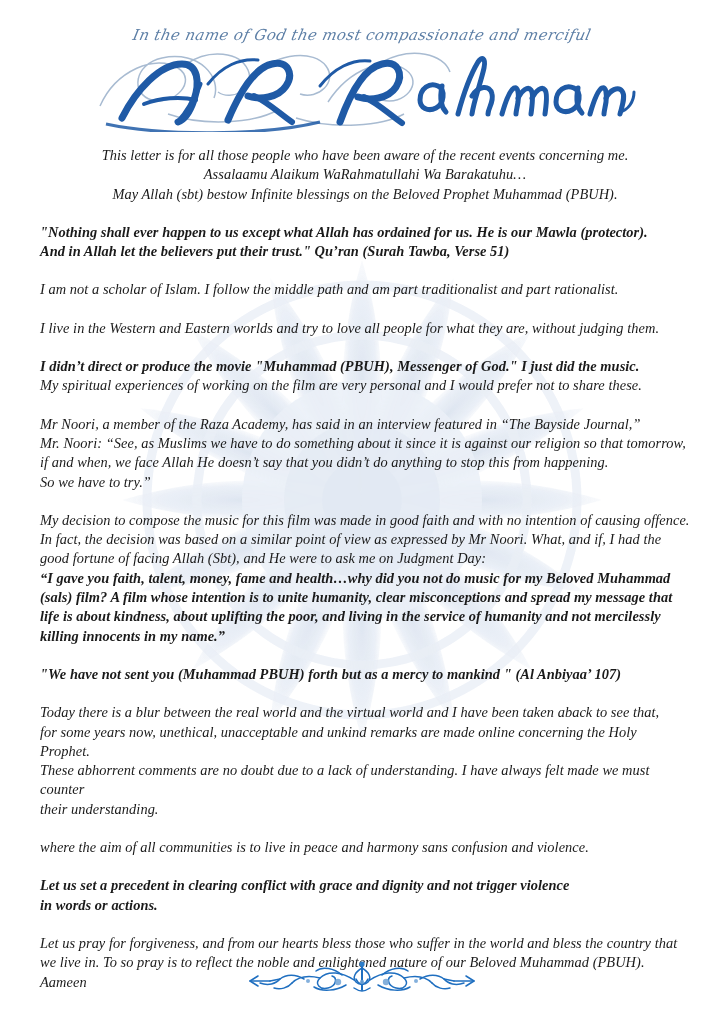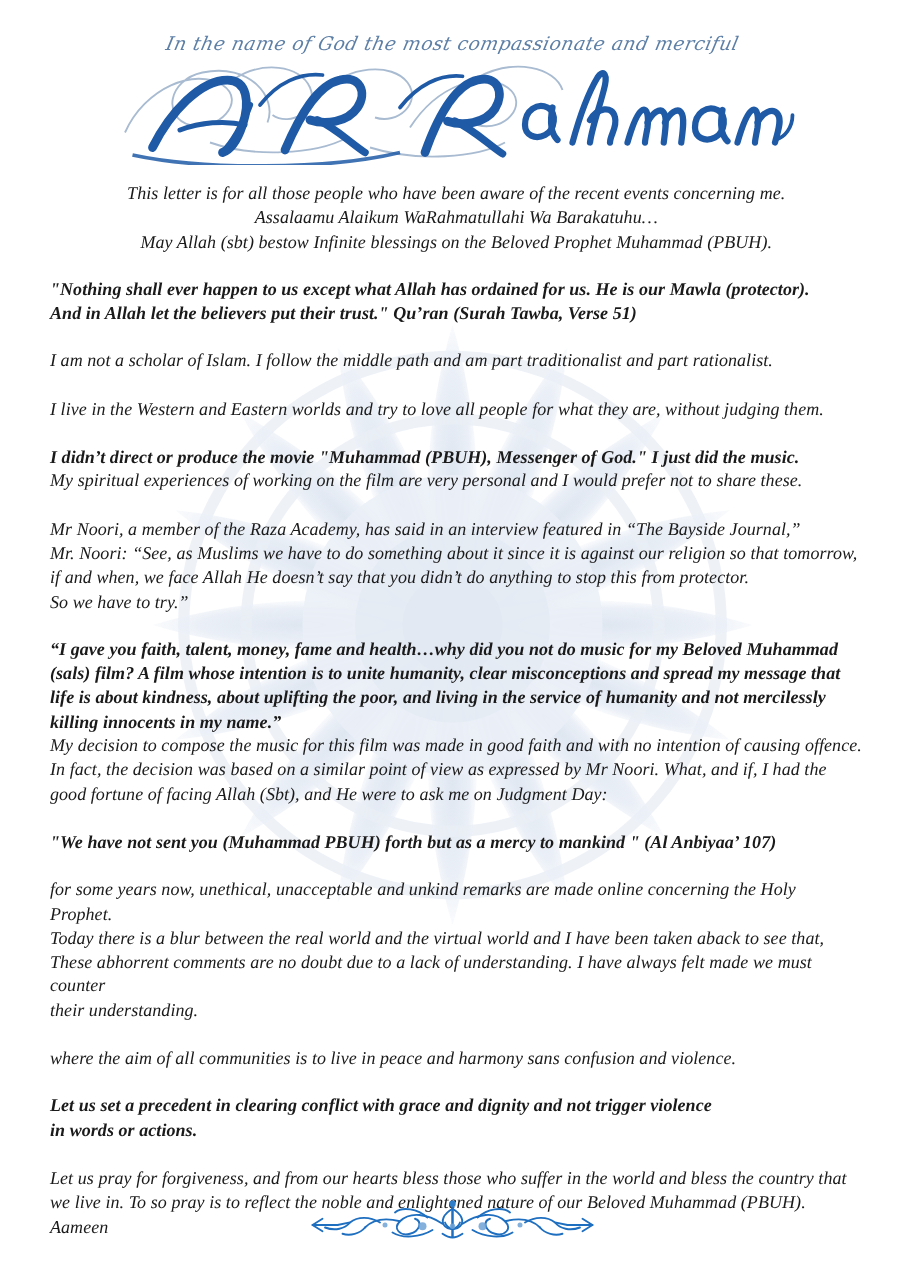--- a/index.html
+++ b/index.html
@@ -224,50 +224,50 @@
     <div>
       <p class="blk"><b>I didn’t direct or produce the movie "Muhammad (PBUH), Messenger of God."</b><span class="reg"> I just did the music.</span></p>
       <p class="blk">My spiritual experiences of working on the film are very personal and I would prefer not to share these.</p>
     </div>
 
     <div class="gap"></div>
 
     <div>
       <p class="blk">Mr Noori, a member of the Raza Academy, has said in an interview featured in “The Bayside Journal,”</p>
       <p class="blk">Mr. Noori:  “See, as Muslims we have to do something about it since it is against our religion so that tomorrow,</p>
-      <p class="blk">if and when, we face Allah He doesn’t say that you didn’t do anything to stop this from protector.</p>
+      <p class="blk">if and when, we face Allah He doesn’t say that you didn’t do anything to stop this from happening.</p>
       <p class="blk">So we have to try.”</p>
     </div>
 
     <div class="gap"></div>
+
+    <div>
+      <p class="blk">My decision to compose the music for this film was made in good faith and with no intention of causing offence.</p>
+      <p class="blk">In fact, the decision was based on a similar point of view as expressed by Mr Noori. What, and if, I had the</p>
+      <p class="blk">good fortune of facing Allah (Sbt), and He were to ask me on Judgment Day:</p>
+    </div>
 
     <div>
       <p class="blk bold">“I gave you faith, talent, money, fame and health…why did you not do music for my Beloved Muhammad</p>
       <p class="blk bold">(sals) film? A film whose intention is to unite humanity, clear misconceptions and spread my message that</p>
       <p class="blk bold">life is about kindness, about uplifting the poor, and living in the service of humanity and not mercilessly</p>
       <p class="blk bold">killing innocents in my name.”</p>
     </div>
 
-    <div>
-      <p class="blk">My decision to compose the music for this film was made in good faith and with no intention of causing offence.</p>
-      <p class="blk">In fact, the decision was based on a similar point of view as expressed by Mr Noori. What, and if, I had the</p>
-      <p class="blk">good fortune of facing Allah (Sbt), and He were to ask me on Judgment Day:</p>
-    </div>
-
     <div class="gap"></div>
 
     <div>
       <p class="blk bold">"We have not sent you (Muhammad PBUH) forth but as a mercy to mankind "  (Al Anbiyaa’ 107)</p>
     </div>
 
     <div class="gap"></div>
 
     <div>
+      <p class="blk">Today there is a blur between the real world and the virtual world and I have been taken aback to see that,</p>
       <p class="blk">for some years now, unethical, unacceptable and unkind remarks are made online concerning the Holy Prophet.</p>
-      <p class="blk">Today there is a blur between the real world and the virtual world and I have been taken aback to see that,</p>
       <p class="blk">These abhorrent comments are no doubt due to a lack of understanding. I have always felt made we must counter</p>
       <p class="blk">their understanding.</p>
     </div>
 
     <div class="gap"></div>
 
     <div>
       <p class="blk">where the aim of all communities is to live in peace and harmony sans confusion and violence.</p>
     </div>
 

